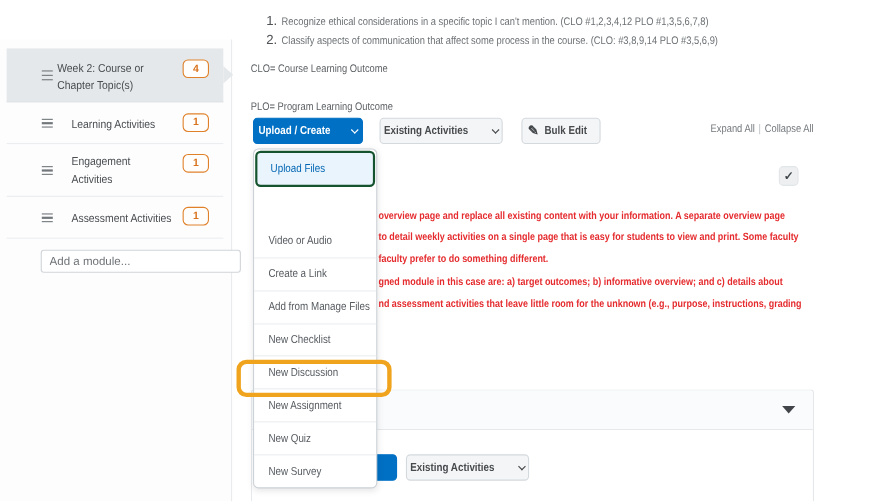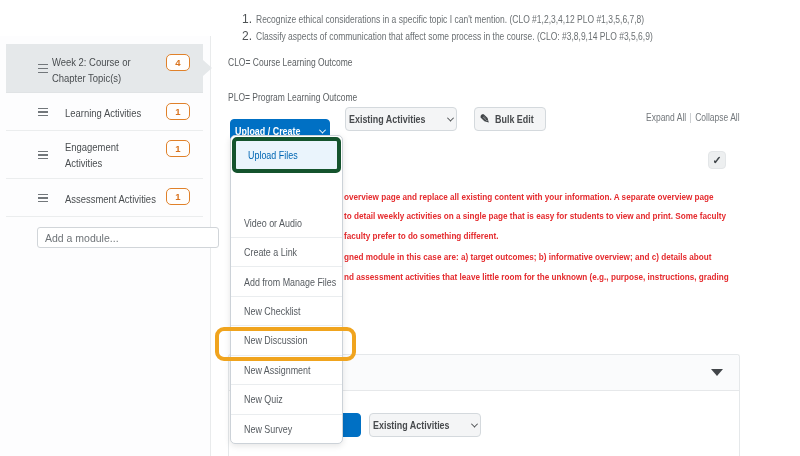--- a/index.html
+++ b/index.html
@@ -40,21 +40,21 @@
   .note { position:absolute; left:228px; font-size:10px; color:#5d6164; }
   .clo { top:57px;text-align:right; } .plo { top:79px;margin-top:13px; }
 
   
   .btn { position:absolute; height:24px; border-radius:4px; display:flex; align-items:center; justify-content:center;
          font-size:10.5px; cursor:pointer; }
   .btn-blue { background:#0070c4; color:#fff; font-weight:bold; border:1px solid #0070c4; }
   .btn-gray { background:#f4f5f6; color:#474a4d; font-weight:bold; border:1px solid #d4d9dd; }
   .chev { display:inline-block; width:5px; height:5px; border-right:1.6px solid currentColor; border-bottom:1.6px solid currentColor;
           transform:rotate(45deg) translate(-1px,-1px); margin-left:8px; }
-  .b-upload   { left:230px; top:119px; width:100px; }
+  .b-upload   { left:230px; top:107px; width:100px; }
   .b-existing { left:345px; top:107px; width:112px; }
   .b-bulk     { left:474px; top:107px; width:72px; }
   .pencil { font-size:12px; margin-right:5px; color:#3f4346; }
   .expand-links { position:absolute; left:646px; top:112px; font-size:10px; color:#73787c; white-space:nowrap; }
   .expand-links a { color:#73787c; text-decoration:none; }
   .sep { color:#b9bdc0; padding:0 4px; }
 
   
   .hidden-chev { position:absolute; left:334px; top:158px; width:7px; height:7px; z-index:5;
                  border-right:1.7px solid #4a4e52; border-bottom:1.7px solid #4a4e52; transform:rotate(45deg); }
@@ -75,21 +75,21 @@
   .p-upload   { left:32px;  top:58px; width:100px; }
   .p-existing { left:140px; top:58px; width:112px; }
   .panel .btn { position:absolute; }
 
   
   .menu { position:absolute; left:230px; top:135px; width:113px; height:309px; background:#fff; border:1px solid #ccd2d8;
           border-radius:5px; box-shadow:0 2px 6px rgba(0,0,0,0.10); z-index:40; display:flex; flex-direction:column; }
   .menu-item { flex:1; display:flex; align-items:center; padding-left:13px; font-size:10.5px; color:#565b60;
                border-top:1px solid #eaedef; cursor:pointer; }
   .menu-item:first-child { border-top:none; }
-  .menu-item.sel { margin:1px 1px 0 1px; padding-left:12px; background:#eaf4fc; border:4px solid #14532d; border-radius:5px; color:#0066b3; }
+  .menu-item.sel { margin:1px 1px 0 1px; padding-left:12px; background:#eaf4fc; border:2px solid #14532d; border-radius:5px; color:#0066b3; }
   .menu-item.sel + .menu-item { border-top:none;margin-top:35px; }
 
   
   .annotation { position:absolute; left:215px; top:327px; width:141px; height:34px; border:4px solid #f0a41e;
                 border-radius:9px; z-index:60; pointer-events:none; }
 </style>
 </head>
 <body>
 
 <div class="page">

